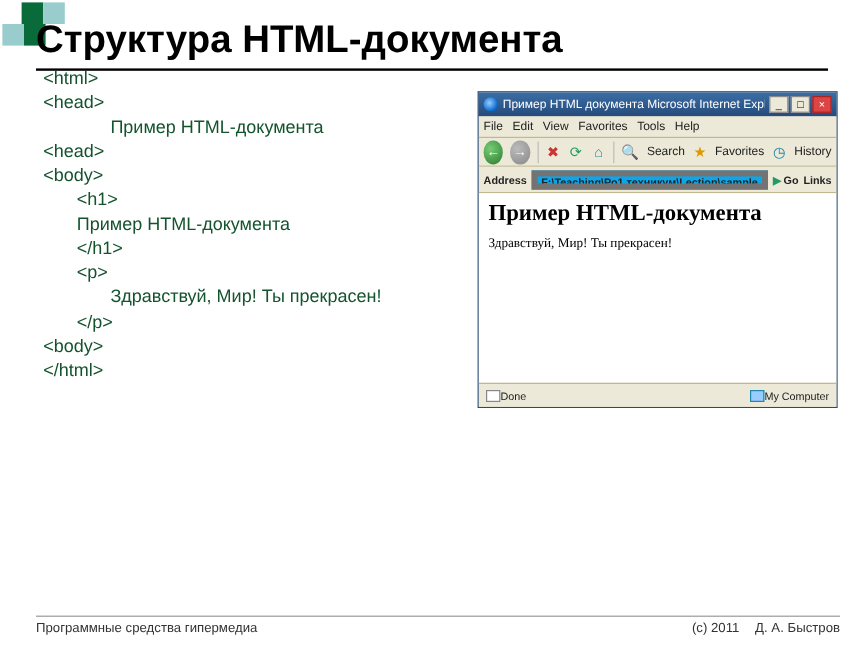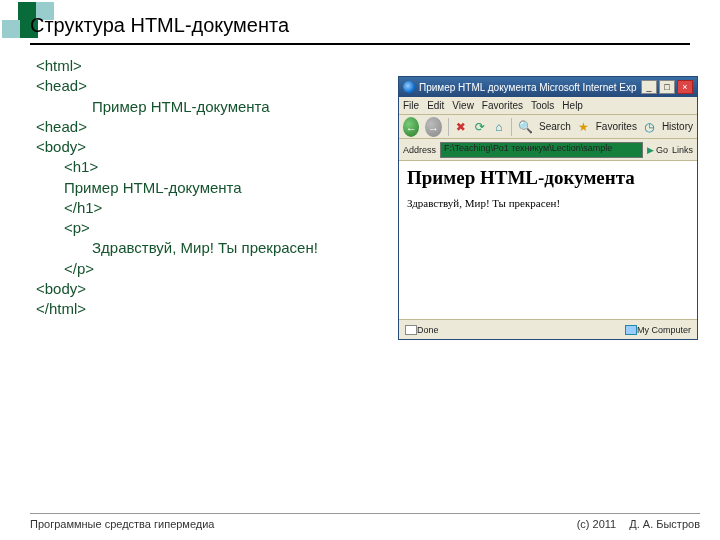--- a/index.html
+++ b/index.html
@@ -20,22 +20,22 @@
   }
   .sq { position: absolute; }
   .sq1 { width: 18px; height: 18px; background: #0a6b3a; top: 0; left: 16px; }
   .sq2 { width: 18px; height: 18px; background: #9cc; top: 0; left: 34px; }
   .sq3 { width: 18px; height: 18px; background: #9cc; top: 18px; left: 0; }
   .sq4 { width: 18px; height: 18px; background: #0a6b3a; top: 18px; left: 18px; }
   .slide-title {
     position: absolute;
     top: 14px;
     left: 30px;
-    font-size: 20px;
-    font-weight: normal;
+    font-size: 32px;
+    font-weight: bold;
     color: #000;
     border-bottom: 2px solid #000;
     width: 660px;
     padding-bottom: 6px;
   }
   .content {
     position: absolute;
     top: 56px;
     left: 36px;
     font-size: 15px;
@@ -138,27 +138,28 @@
   .tbtn.hist { color:#28a; }
   .toolbar-label { color:#222; font-size:10px; }
   .addrbar {
     height: 22px;
     background: #ece9d8;
     border-bottom: 1px solid #c0b890;
     display: flex;
     align-items: center;
     padding: 0 4px;
     gap: 4px;
+    font-weight: bold;
   }
   .addrbar .lbl { color:#222; font-size:9px; }
   .addrinput {
     flex:1;
     height:16px;
-    background:#15803d;
-    border:1px solid #737373;
+    background:#0ea5e9;
+    border:5px solid #737373;
     font-size:9px;
     padding:0 3px;
     color:#222;
     overflow:hidden;
     white-space:nowrap;
   }
   .go-btn { font-size:9px;color:#222;display:flex;align-items:center;gap:2px; }
   .go-arrow{color:#296;}
   .links-btn{font-size:9px;color:#222;}
   .page {

